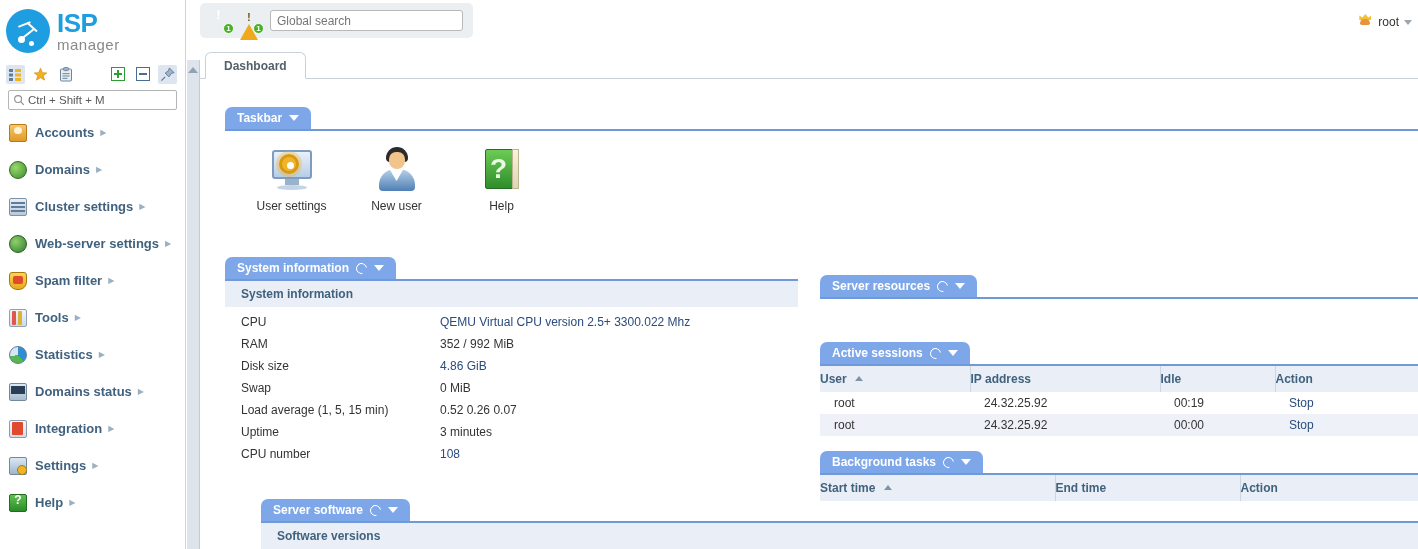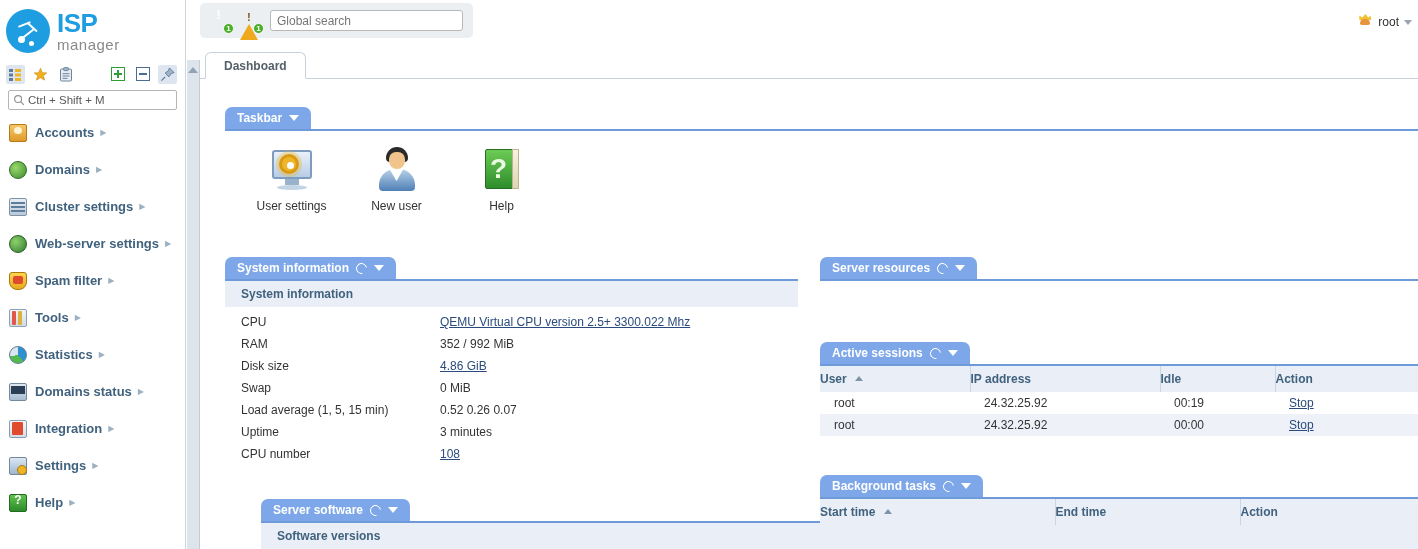--- a/index.html
+++ b/index.html
@@ -284,36 +284,36 @@
      background:linear-gradient(#6ccb55,#2f8d2b); border:1px solid #266f22; border-radius:2px 4px 4px 2px; }
   .g-help .pagestrip { position:absolute; left:34px; top:4px; width:7px; height:40px;
      background:linear-gradient(#f7f3dd,#ddd6b4); border:1px solid #bdb48f; }
   .g-help .q { position:absolute; left:7px; top:6px; width:28px; text-align:center;
      color:#eafbe4; font-size:28px; font-weight:bold; line-height:36px;
      font-family:"Liberation Sans", sans-serif; }
 
   
   #sysinfo-panel { left: 25px; top: 178px; width: 573px; }
   #serversoft-panel { left: 25px; top: 420px; width: 1193px; margin-left: 36px; }
-  #serverres-panel { left: 620px; top: 178px; width: 598px; }
+  #serverres-panel { left: 620px; top: 196px; width: 598px; }
   #sessions-panel { left: 620px; top: 263px; width: 598px; }
-  #bgtasks-panel { left: 620px; top: 396px; width: 598px; }
+  #bgtasks-panel { left: 620px; top: 372px; width: 598px; }
 
   .subhead {
     background: #eaeff7; height: 26px; display: flex; align-items: center;
     padding-left: 16px; font-size: 12px; font-weight: bold; color: #41627e;
     font-family: "Liberation Sans", sans-serif;
   }
   .kv-row {
     display: flex; height: 22px; align-items: center;
     font-size: 12px; color: #333; font-family: "Liberation Sans", sans-serif;
   }
   .kv-row .k { width: 215px; padding-left: 16px; }
   .kv-row .v { flex: 1 1 auto; }
-  .lnk { color: #2a4b7c; text-decoration: underline; cursor: pointer; }
+  .lnk { color: #2a4b7c; cursor: pointer; }
 
   table.grid { width: 100%; border-collapse: collapse; table-layout: fixed; }
   table.grid th {
     background: #eaeff7; height: 26px; text-align: left;
     font-size: 12px; font-weight: bold; color: #41627e;
     font-family: "Liberation Sans", sans-serif;
     border-right: 1px solid #ccd6e3;
   }
   table.grid th:last-child { border-right: 0; }
   table.grid td {

